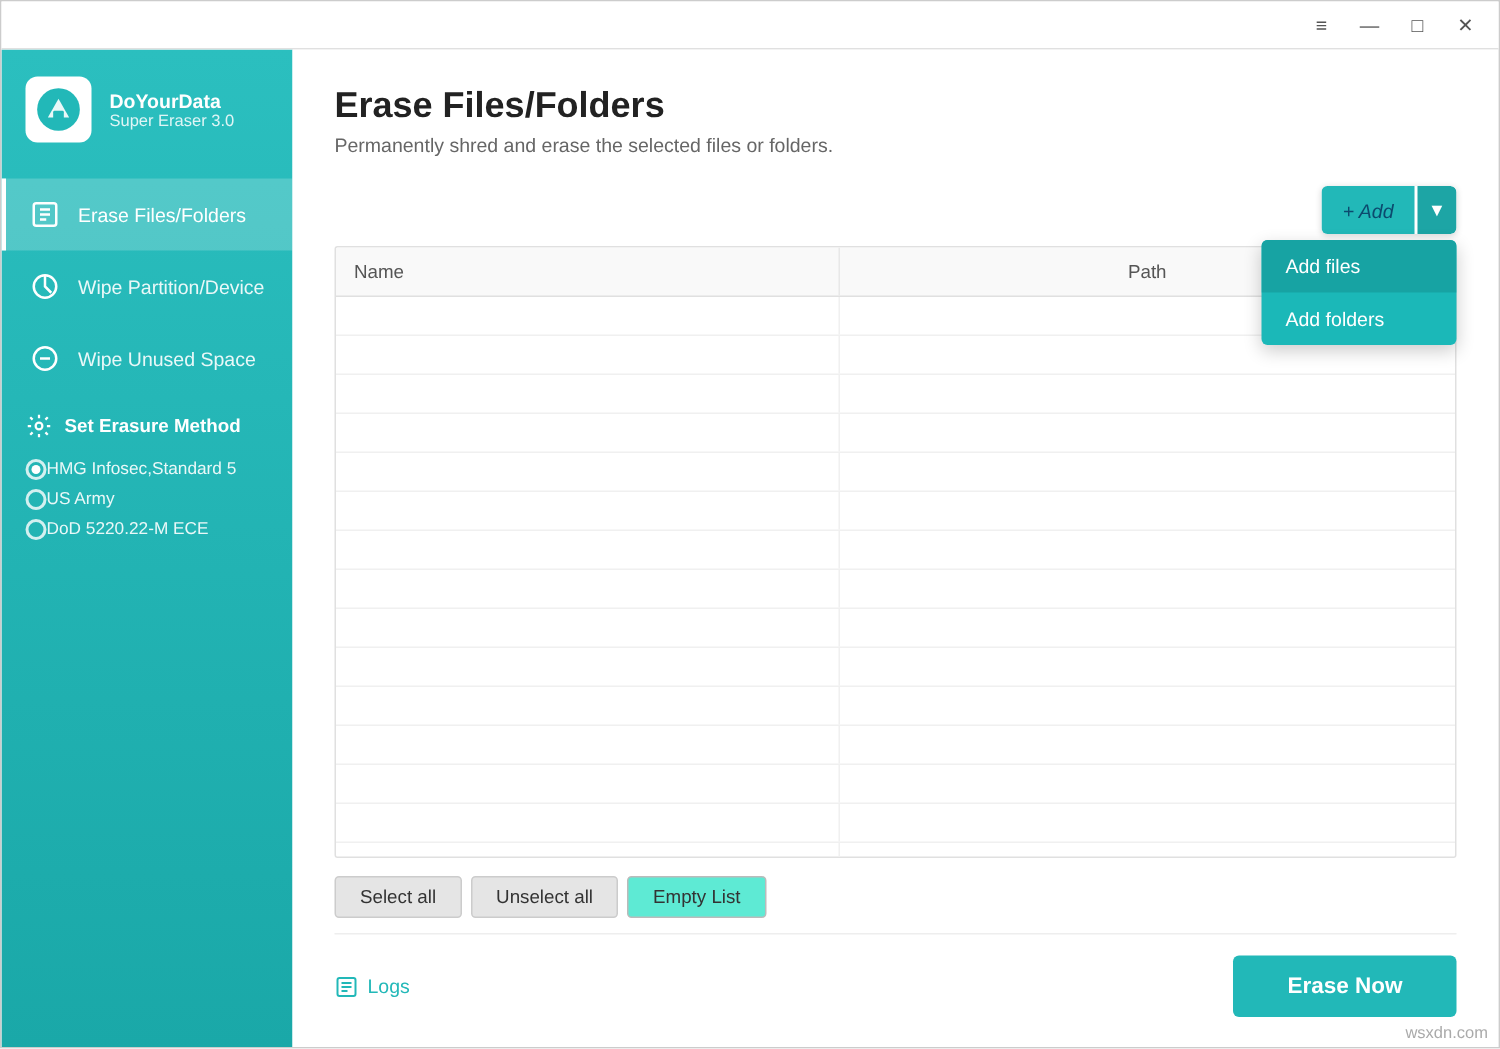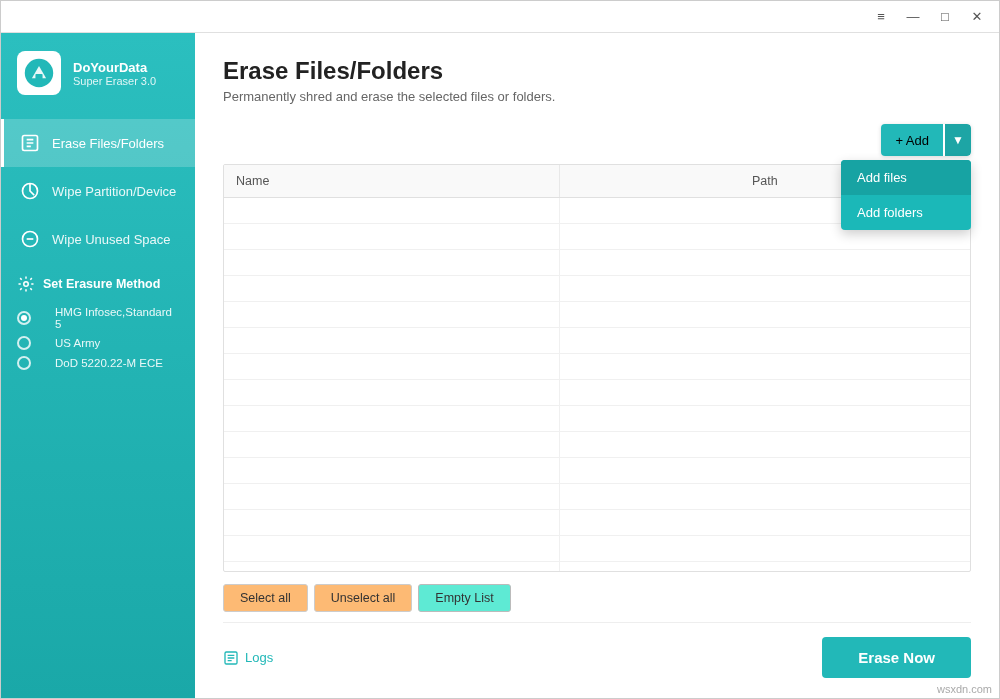--- a/index.html
+++ b/index.html
@@ -76,21 +76,21 @@
     .nav-item svg { width: 20px; height: 20px; flex-shrink: 0; }
 
     .erasure-section { padding: 12px 16px 0 16px; }
     .erasure-title {
       display: flex; align-items: center; gap: 8px;
       color: #fff; font-size: 12.5px; font-weight: 600;
       margin-bottom: 10px;
     }
     .erasure-title svg { width: 18px; height: 18px; }
     .erasure-option {
-      display: flex; align-items: center; gap: 24px;
+      display: flex; align-items: center; gap: 0;
       padding: 3px 0;
       cursor: pointer;
     }
     .radio-outer {
       width: 14px; height: 14px; border-radius: 50%;
       border: 2px solid rgba(255,255,255,0.8);
       display: flex; align-items: center; justify-content: center;
       flex-shrink: 0;
     }
     .radio-inner { width: 6px; height: 6px; border-radius: 50%; background: #fff; }
@@ -108,23 +108,24 @@
       width: 26px; height: 32px;
       background: #1da5a5;
       border: none; border-radius: 0 4px 4px 0;
       margin-left: 2px; cursor: pointer;
       display: flex; align-items: center; justify-content: center;
       color: #fff; font-size: 12px;
     }
     .add-btn-group { display: flex; border-radius: 4px; overflow: hidden; box-shadow: 0 1px 4px rgba(0,0,0,0.15); }
     .add-btn-main {
       display: flex; align-items: center; gap: 6px;
-      background: #22b8b8; color: #000000;
+      background: #22b8b8; color: #0c4a6e;
       border: none; padding: 7px 14px; font-size: 13px; font-weight: 500;
       cursor: pointer;
+      font-style: italic;
     }
 
     
     .dropdown-menu {
       position: absolute;
       top: 36px; right: 0;
       background: #1bb8b8;
       border-radius: 4px;
       z-index: 100;
       min-width: 130px;
@@ -176,21 +177,21 @@
     .bottom-bar {
       display: flex;
       align-items: center;
       justify-content: space-between;
       margin-top: 12px;
     }
     .btn-group { display: flex; gap: 6px; }
     .btn {
       padding: 6px 16px;
       border: 1px solid #ccc;
-      background: #fdba74;
+      background: #e5e5e5;
       border-radius: 3px;
       font-size: 12.5px;
       color: #333;
       cursor: pointer;
     }
     .btn-empty-list {
       background: #5eead4;
       border: 1px solid #bbb;
     }
 

